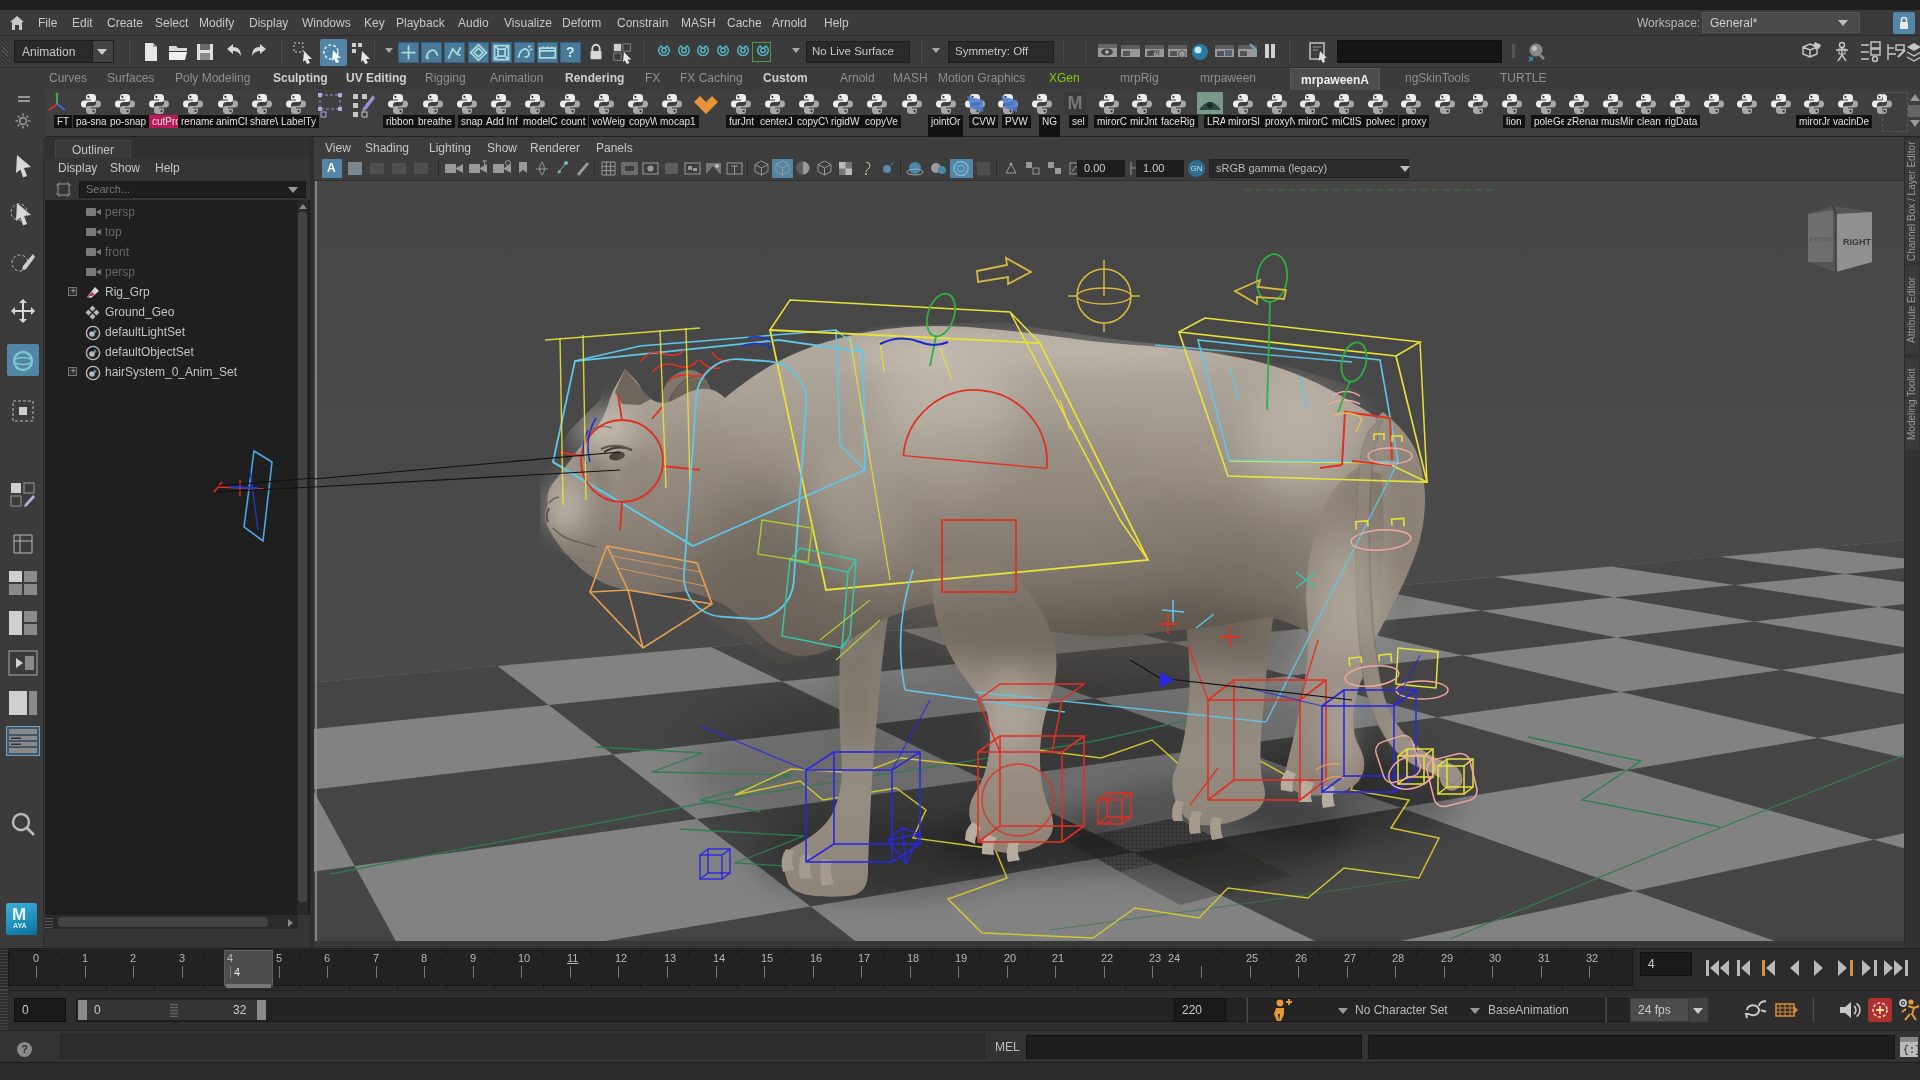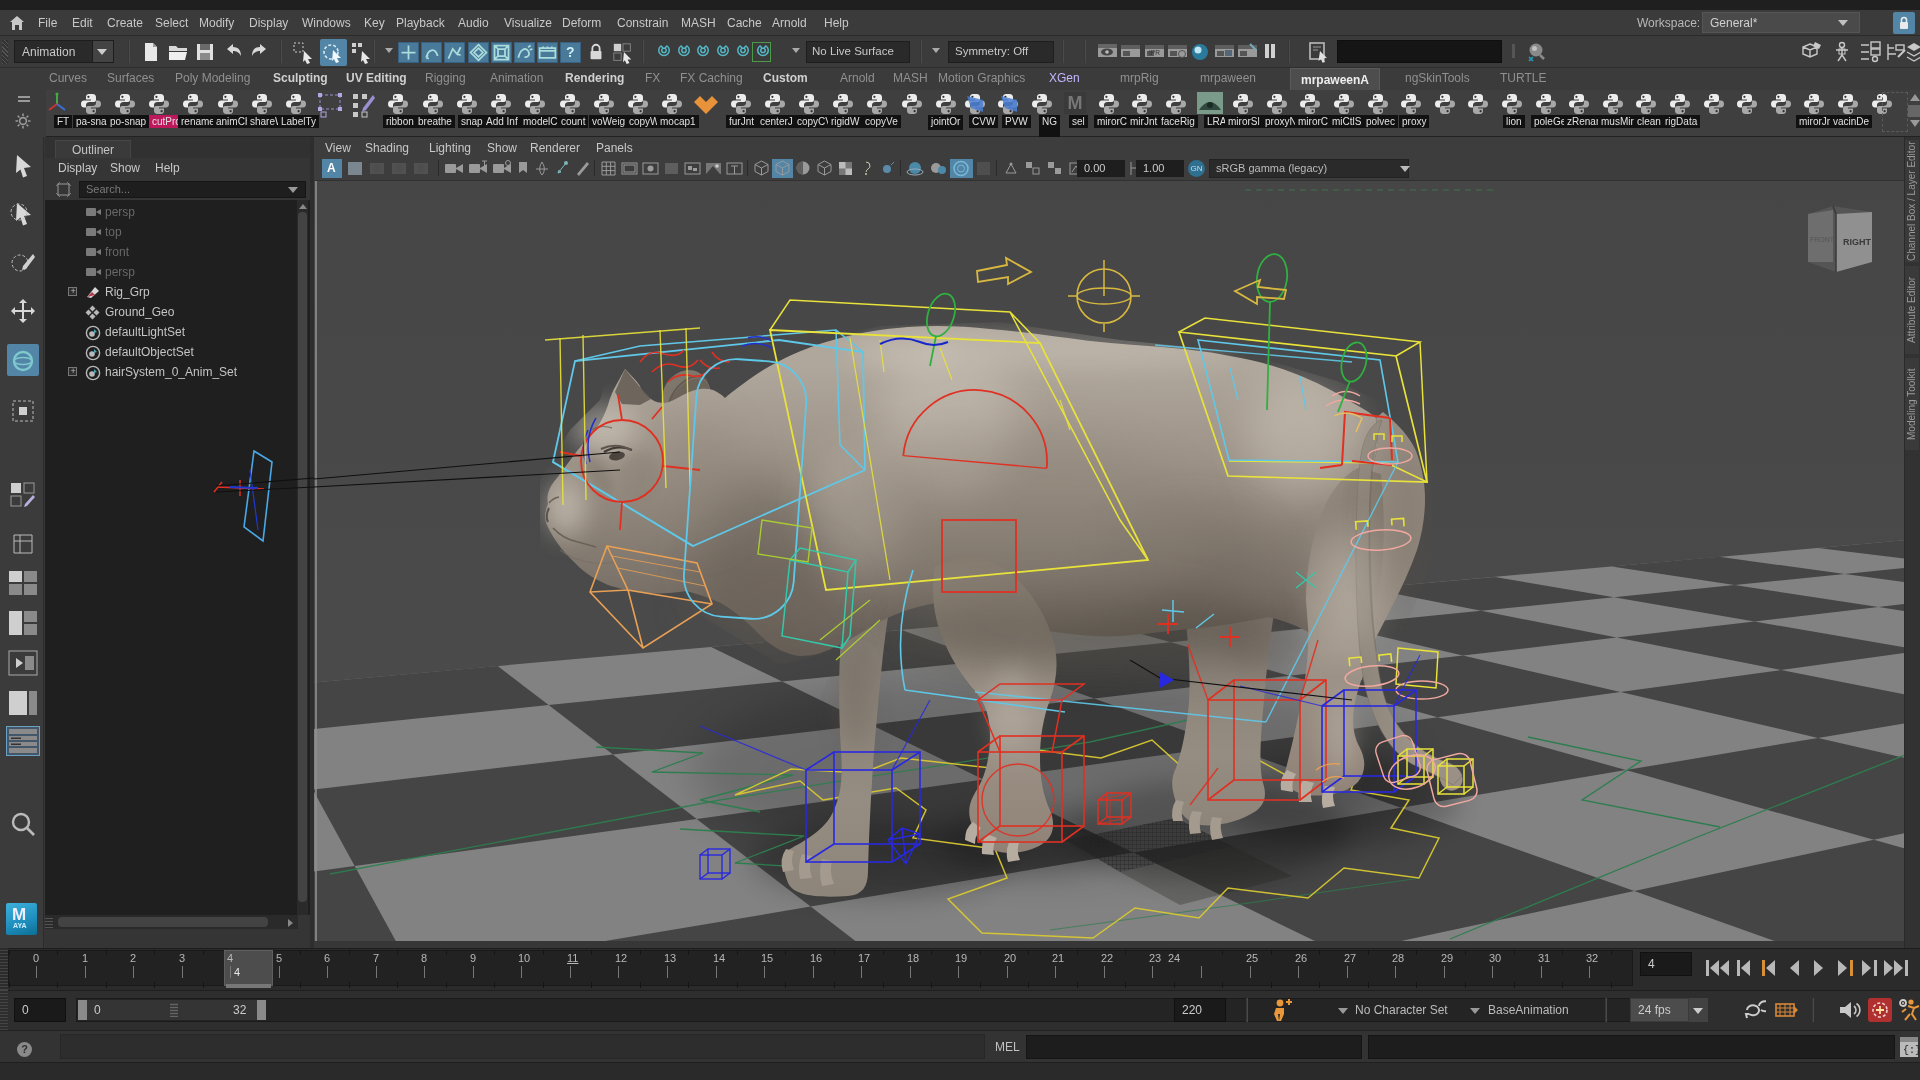--- a/index.html
+++ b/index.html
@@ -243,21 +243,21 @@
 <div class="abs" style="left:346px;top:71px;color:#d0d0d0;font-size:12px;font-weight:bold;">UV Editing</div>
 <div class="abs" style="left:425px;top:71px;color:#909090;font-size:12px;font-weight:normal;">Rigging</div>
 <div class="abs" style="left:490px;top:71px;color:#909090;font-size:12px;font-weight:normal;">Animation</div>
 <div class="abs" style="left:565px;top:71px;color:#d0d0d0;font-size:12px;font-weight:bold;">Rendering</div>
 <div class="abs" style="left:645px;top:71px;color:#909090;font-size:12px;font-weight:normal;">FX</div>
 <div class="abs" style="left:680px;top:71px;color:#909090;font-size:12px;font-weight:normal;">FX Caching</div>
 <div class="abs" style="left:763px;top:71px;color:#d0d0d0;font-size:12px;font-weight:bold;">Custom</div>
 <div class="abs" style="left:840px;top:71px;color:#909090;font-size:12px;font-weight:normal;">Arnold</div>
 <div class="abs" style="left:893px;top:71px;color:#909090;font-size:12px;font-weight:normal;">MASH</div>
 <div class="abs" style="left:938px;top:71px;color:#909090;font-size:12px;font-weight:normal;">Motion Graphics</div>
-<div class="abs" style="left:1049px;top:71px;color:#c4b5fd;font-size:12px;font-weight:normal;">XGen</div>
+<div class="abs" style="left:1049px;top:71px;color:#84cc16;font-size:12px;font-weight:normal;">XGen</div>
 <div class="abs" style="left:1120px;top:71px;color:#909090;font-size:12px;font-weight:normal;">mrpRig</div>
 <div class="abs" style="left:1200px;top:71px;color:#909090;font-size:12px;font-weight:normal;">mrpaween</div>
 <div class="abs" style="left:1290px;top:68px;height:22px;padding:0 10px;background:#4d4d4d;border:1px solid #5a5a5a;border-bottom:none;color:#eee;font-size:12px;font-weight:bold;line-height:22px;">mrpaweenA</div>
 <div class="abs" style="left:1405px;top:71px;color:#909090;font-size:12px;font-weight:normal;">ngSkinTools</div>
 <div class="abs" style="left:1500px;top:71px;color:#909090;font-size:12px;font-weight:normal;">TURTLE</div>
 <div class="abs" style="left:0;top:90px;width:1920px;height:47px;background:#3f3f3f;border-bottom:1px solid #222;"></div>
 <div class="abs" style="left:0;top:90px;width:46px;height:47px;background:#3b3b3b;"></div>
 <div class="abs" style="left:18px;top:96px;width:12px;height:2px;background:#999;box-shadow:0 4px 0 #999;"></div>
 <svg class="abs" style="left:14px;top:112px" width="18" height="18" viewBox="0 0 18 18">
     <circle cx="9" cy="9" r="3.4" fill="none" stroke="#999" stroke-width="1.6"></circle>
@@ -384,21 +384,21 @@
 <svg class="abs" style="left:865px;top:92px" width="24" height="24" viewBox="0 0 24 24">
     <use href="#pyico"></use>
   </svg>
 <div class="abs" style="left:862px;top:115px;height:13px;background:#111;color:#e0e0e0;font-size:10px;padding:0 3px;line-height:13px;">copyVe</div>
 <svg class="abs" style="left:900px;top:92px" width="24" height="24" viewBox="0 0 24 24">
     <use href="#pyico"></use>
   </svg>
 <svg class="abs" style="left:934px;top:92px" width="24" height="24" viewBox="0 0 24 24">
     <use href="#pyico"></use>
   </svg>
-<div class="abs" style="left:928px;top:115px;height:15px;background:#111;color:#e0e0e0;font-size:10px;padding:0 3px;line-height:13px;">jointOr</div>
+<div class="abs" style="left:928px;top:115px;height:22px;background:#111;color:#e0e0e0;font-size:10px;padding:0 3px;line-height:13px;">jointOr</div>
 <svg class="abs" style="left:963px;top:92px" width="24" height="24" viewBox="0 0 24 24">
     <use href="#pyico"></use>
   </svg>
 <div class="abs" style="left:969px;top:115px;height:13px;background:#111;color:#e0e0e0;font-size:10px;padding:0 3px;line-height:13px;">CVW</div>
 <svg class="abs" style="left:996px;top:92px" width="24" height="24" viewBox="0 0 24 24">
     <use href="#pyico"></use>
   </svg>
 <div class="abs" style="left:1002px;top:115px;height:13px;background:#111;color:#e0e0e0;font-size:10px;padding:0 3px;line-height:13px;">PVW</div>
 <svg class="abs" style="left:1030px;top:92px" width="24" height="24" viewBox="0 0 24 24">
     <use href="#pyico"></use>

